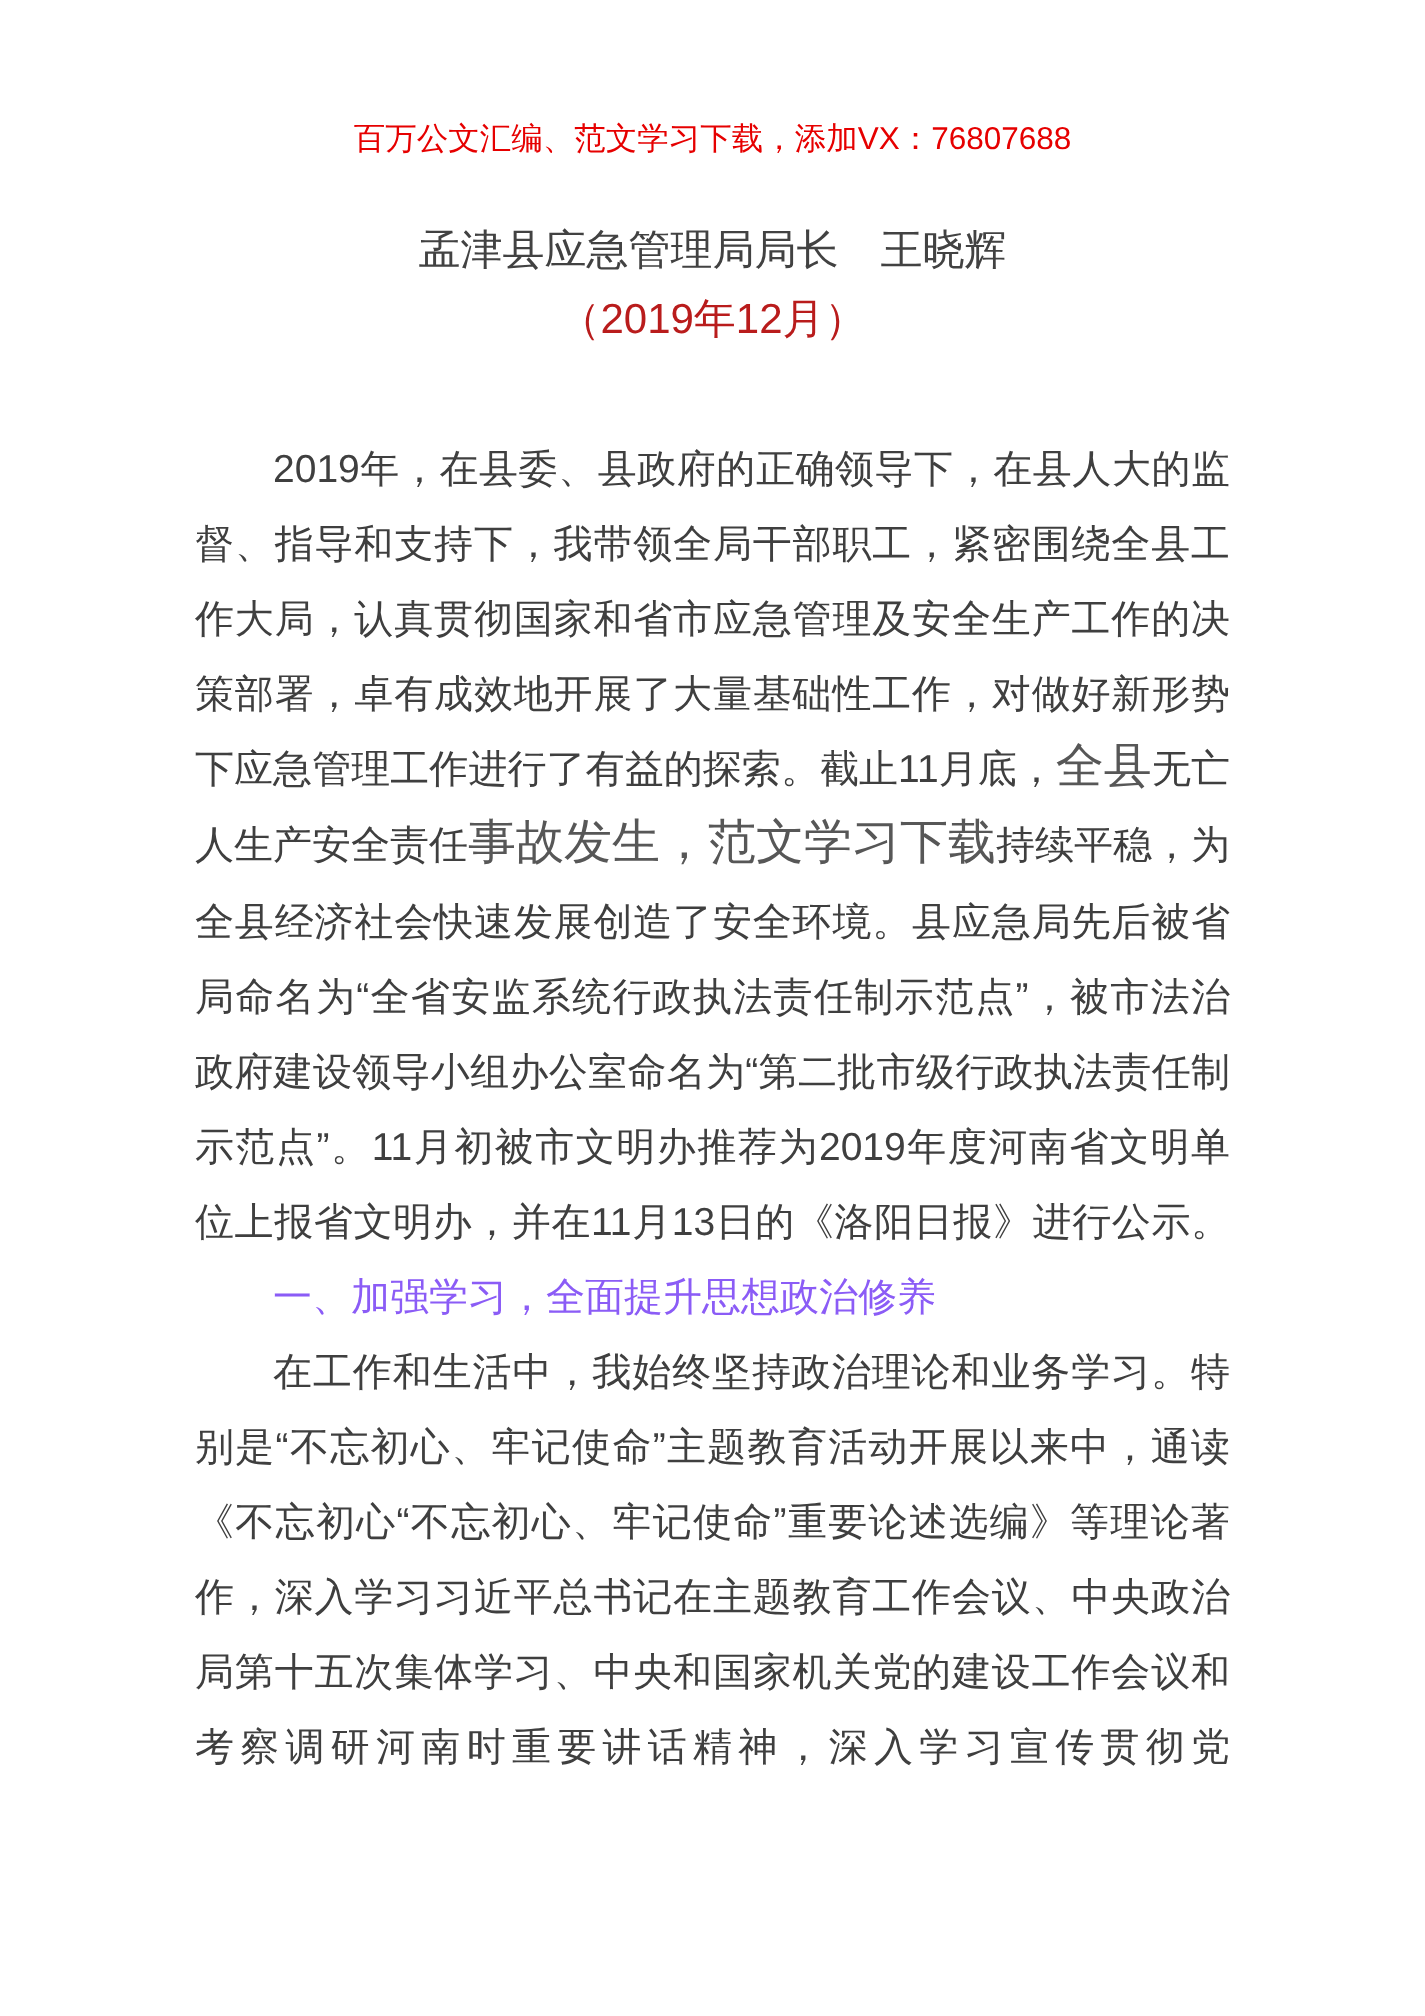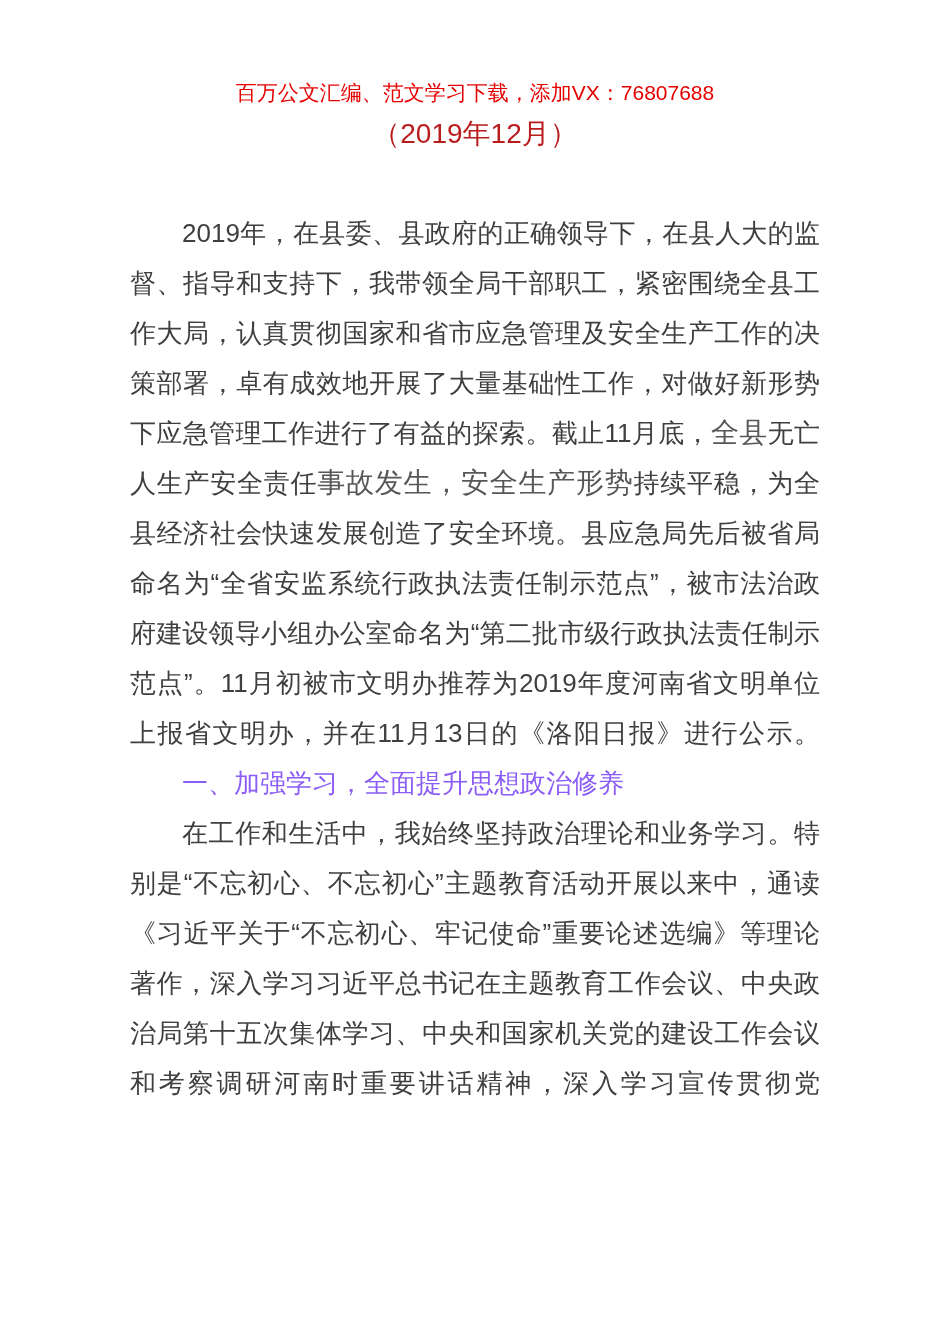--- a/index.html
+++ b/index.html
@@ -55,40 +55,41 @@
   }
   .content p.justify-last {
     text-align-last: justify;
   }
   .content p.section-heading {
     text-align: left;
     text-align-last: auto;
     color: #8b5cf6;
   }
   .song {
-    font-family: Liberation Serif, serif;
-    font-size: 28px;
+    font-family: Liberation Mono, monospace;
+    font-size: 32px;
     color: #575757;
   }
 </style>
 </head>
 <body>
 
 <div class="page">
 
   <p class="notice">百万公文汇编、范文学习下载，添加VX：76807688</p>
 
+  <h1 class="doc-title">孟津县应急管理局局长　王晓辉</h1>
 
   <h2 class="doc-subtitle">（2019年12月）</h2>
 
   <div class="content">
 
     <p class="justify-last">
-      <span>2019年，在县委、县政府的正确领导下，在县人大的监督、指导和支持下，我带领全局干部职工，紧密围绕全县工作大局，认真贯彻国家和省市应急管理及安全生产工作的决策部署，卓有成效地开展了大量基础性工作，对做好新形势下应急管理工作进行了有益的探索。截止11月底，</span><span class="song">全县</span><span>无亡人生产安全责任</span><span class="song">事故发生，安全生产形势</span><span>持续平稳，为全县经济社会快速发展创造了安全环境。县应急局先后被省局命名为“全省安监系统行政执法责任制示范点”，被市法治政府建设领导小组办公室命名为“第二批市级行政执法责任制示范点”。11月初被市文明办推荐为2019年度河南省文明单位上报省文明办，并在11月13日的《洛阳日报》进行公示。</span>
+      <span>2019年，在县委、县政府的正确领导下，在县人大的监督、指导和支持下，我带领全局干部职工，紧密围绕全县工作大局，认真贯彻国家和省市应急管理及安全生产工作的决策部署，卓有成效地开展了大量基础性工作，对做好新形势下应急管理工作进行了有益的探索。截止11月底，</span><span class="song">全县</span><span>无亡人生产安全责任</span><span class="song">事故发生，范文学习下载</span><span>持续平稳，为全县经济社会快速发展创造了安全环境。县应急局先后被省局命名为“全省安监系统行政执法责任制示范点”，被市法治政府建设领导小组办公室命名为“第二批市级行政执法责任制示范点”。11月初被市文明办推荐为2019年度河南省文明单位上报省文明办，并在11月13日的《洛阳日报》进行公示。</span>
     </p>
 
     <p class="section-heading">一、加强学习，全面提升思想政治修养</p>
 
-    <p class="justify-last">在工作和生活中，我始终坚持政治理论和业务学习。特别是“不忘初心、不忘初心”主题教育活动开展以来中，通读《习近平关于“不忘初心、牢记使命”重要论述选编》等理论著作，深入学习习近平总书记在主题教育工作会议、中央政治局第十五次集体学习、中央和国家机关党的建设工作会议和考察调研河南时重要讲话精神，深入学习宣传贯彻党</p>
+    <p class="justify-last">在工作和生活中，我始终坚持政治理论和业务学习。特别是“不忘初心、牢记使命”主题教育活动开展以来中，通读《不忘初心“不忘初心、牢记使命”重要论述选编》等理论著作，深入学习习近平总书记在主题教育工作会议、中央政治局第十五次集体学习、中央和国家机关党的建设工作会议和考察调研河南时重要讲话精神，深入学习宣传贯彻党</p>
 
   </div>
 
 </div>
 
 </body></html>

